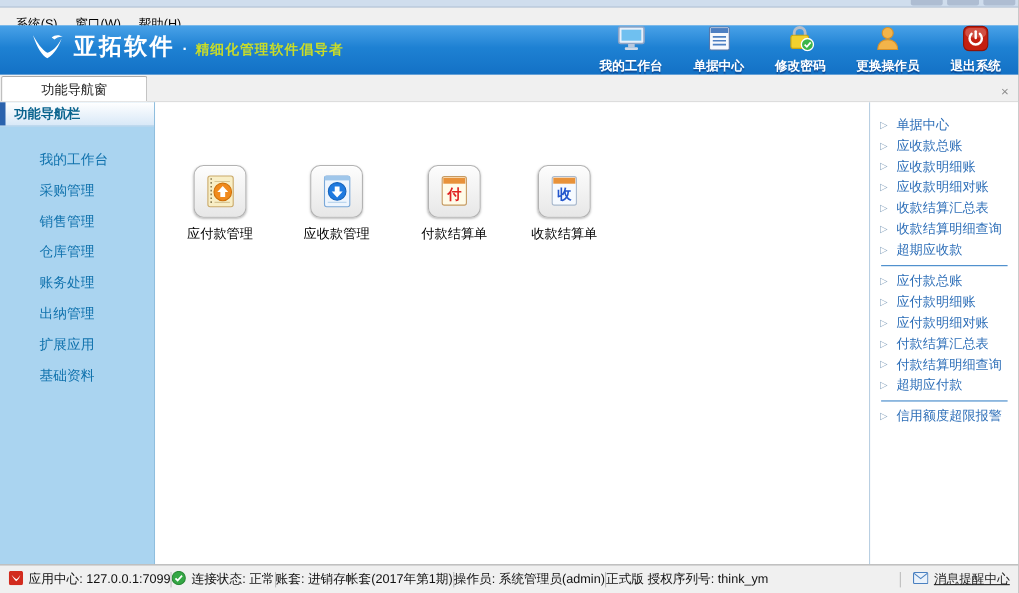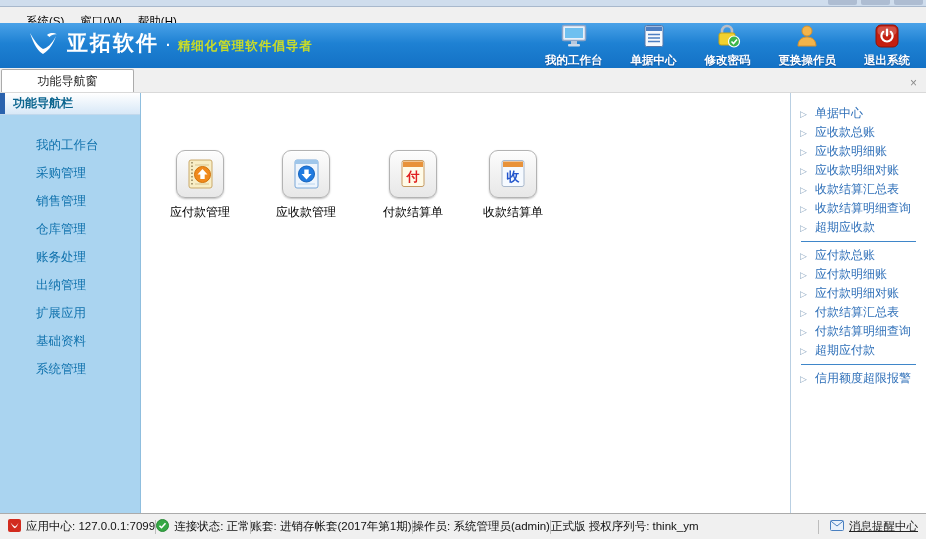--- a/index.html
+++ b/index.html
@@ -6,21 +6,21 @@
   .screen{position:relative;width:926px;height:539px;background:#fff;overflow:hidden;
           font-family:"Liberation Sans","DejaVu Sans",sans-serif;}
 
   
   .titlebar{position:absolute;top:0;left:0;right:0;height:6px;background:#cfdded;border-bottom:1px solid #a8b8cc;}
   .winbtns{position:absolute;right:3px;top:0;display:flex;gap:4px;}
   .winbtn{width:29px;height:5px;background:#aebdd2;border-radius:0 0 2px 2px;}
 
   
   .menubar{position:absolute;top:7px;left:0;right:0;height:28px;background:#f0f0f0;display:flex;
-           align-items:center;padding-left:18px;font-size:11.5px;color:#000;}
+           align-items:center;padding-left:6px;font-size:11.5px;color:#000;}
   .menu-item{padding:0 8px;cursor:default;}
 
   
   .appheader{position:absolute;top:23px;left:0;right:0;height:45px;
              background:linear-gradient(180deg,#4aa2e8 0%,#1e81d3 45%,#1371c5 100%);
              display:flex;align-items:center;}
   .brand{display:flex;align-items:baseline;margin-left:26px;gap:7px;}
   .brand-logo{align-self:center;}
   .brand-name{color:#fff;font-size:21px;font-weight:bold;letter-spacing:2px;}
   .brand-dot{color:#fff;font-size:14px;font-weight:bold;}
@@ -186,21 +186,20 @@
       </div>
       <div class="nav-list">
         <div class="nav-item">我的工作台</div>
         <div class="nav-item">采购管理</div>
         <div class="nav-item">销售管理</div>
         <div class="nav-item">仓库管理</div>
         <div class="nav-item">账务处理</div>
         <div class="nav-item">出纳管理</div>
         <div class="nav-item">扩展应用</div>
         <div class="nav-item">基础资料</div>
-        <div class="nav-item">系统管理</div>
       </div>
     </div>
 
     <div class="main-area">
 
       <div class="shortcut sc-1">
         <div class="sc-btn">
           <svg width="30" height="32" viewBox="0 0 30 32">
             <rect x="4" y="2" width="23" height="28" rx="2" fill="#f8eec6" stroke="#caa96a"></rect>
             <line x1="7" y1="4" x2="7" y2="28" stroke="#8a7a50" stroke-width="1.4" stroke-dasharray="1.5,2"></line>

